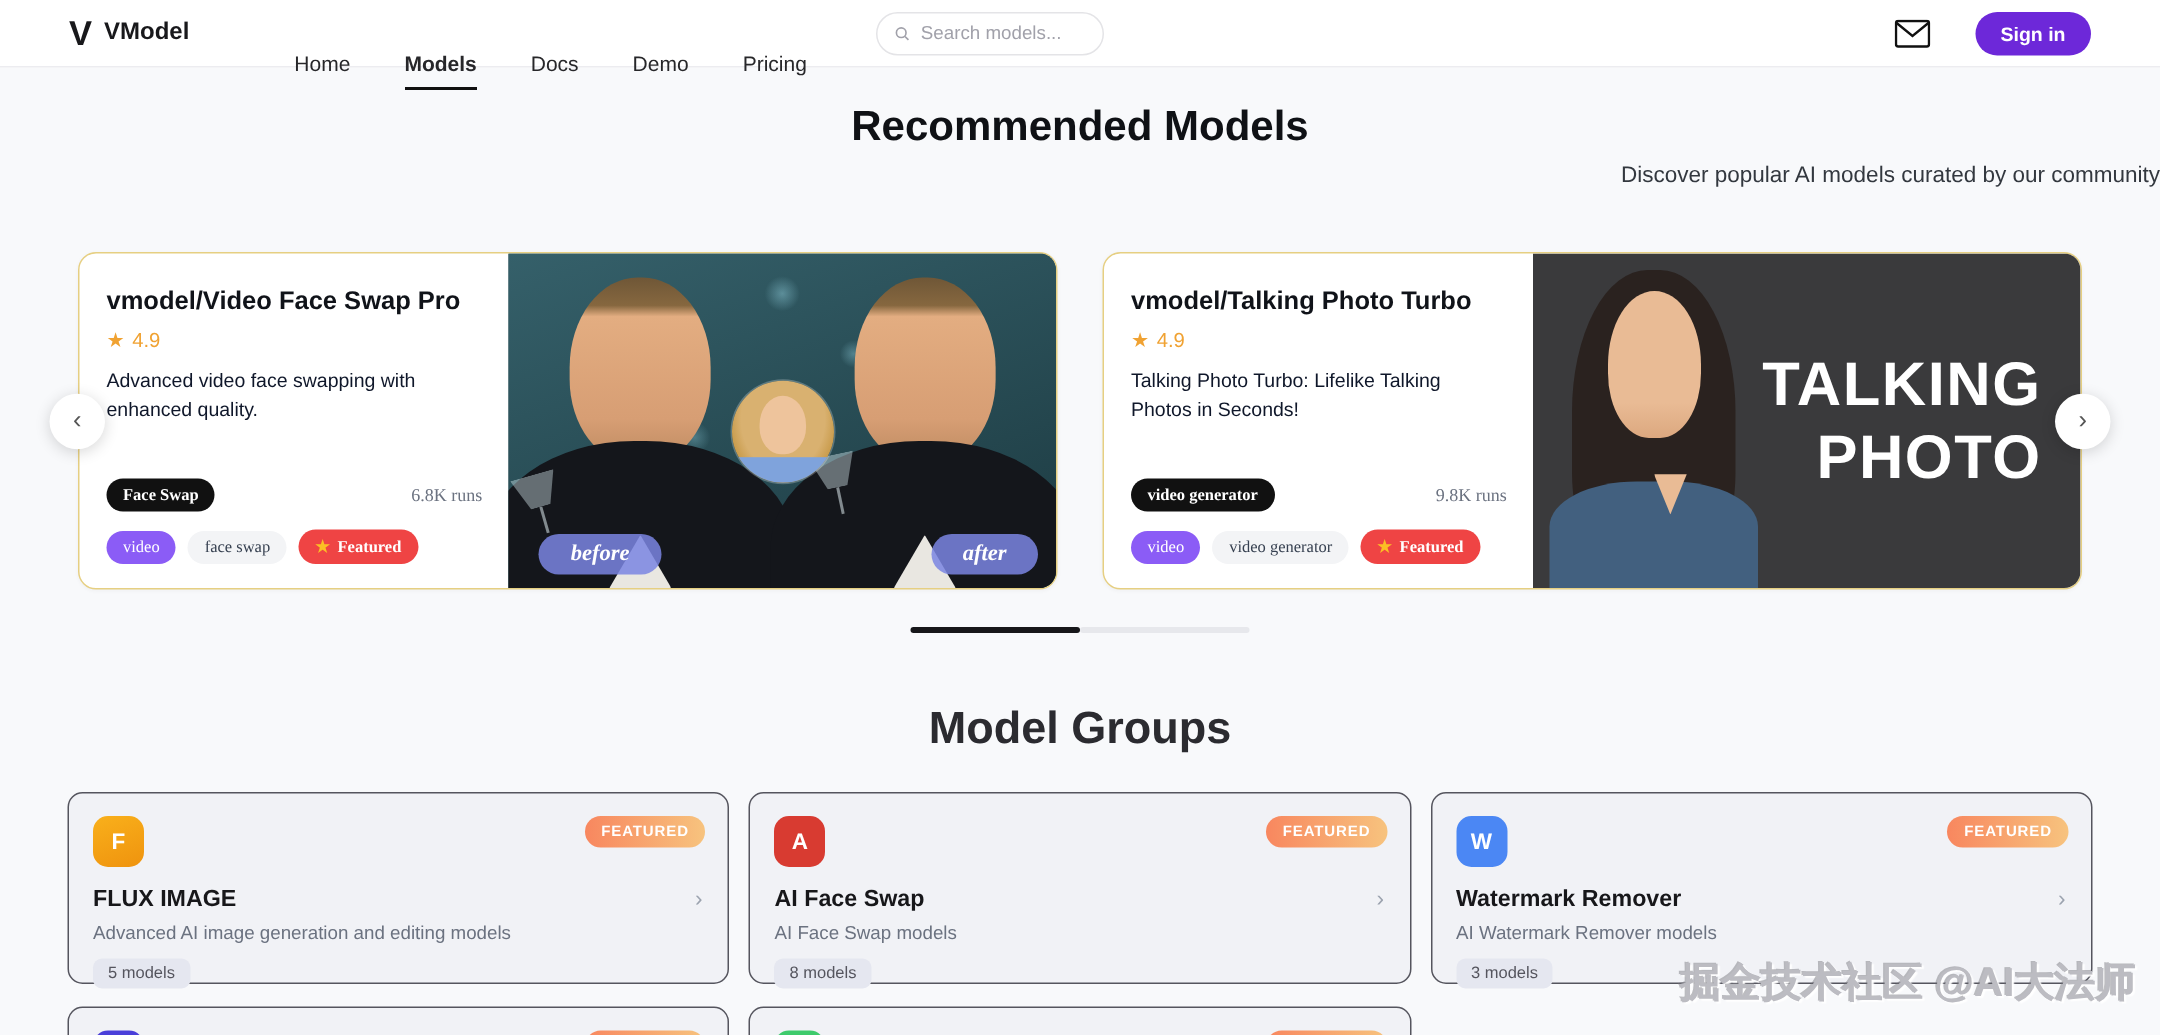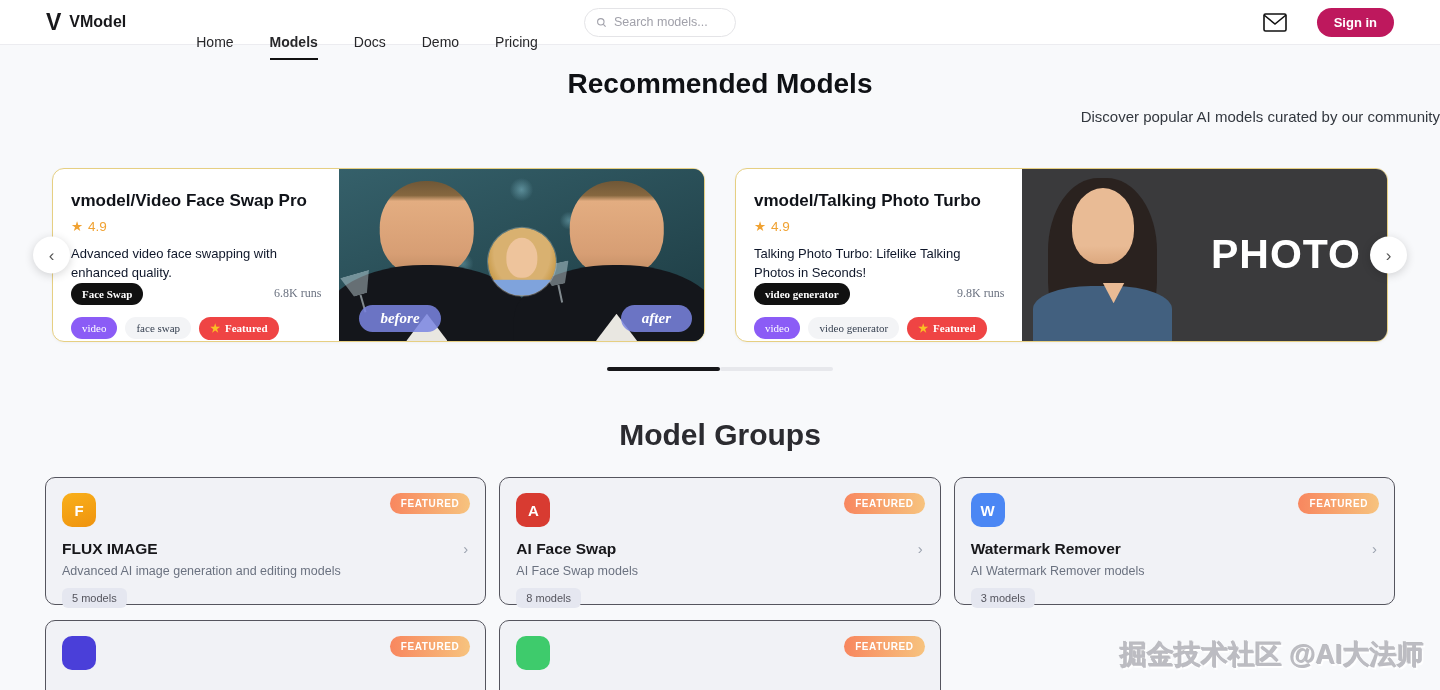--- a/index.html
+++ b/index.html
@@ -18,32 +18,32 @@
   .nav-link.active::after { content:""; position:absolute; left:0; right:0; bottom:-6px;
     height:2px; background:#111; }
   .search { margin-left:46px; width:152px; height:29px; border:1px solid #e4e4e7;
     border-radius:999px; background:#fff; display:flex; align-items:center;
     padding:0 11px; gap:7px; }
   .search input { border:none; outline:none; width:110px; font-size:12.5px;
     color:#52525b; background:transparent; font-family:"Liberation Sans",sans-serif; }
   .search input::placeholder { color:#a1a1aa; }
   .nav-spacer { flex:1; }
   .mail-btn { width:26px; height:22px; cursor:pointer; display:flex; align-items:center; }
-  .signin { margin-left:28px; background:#be185d; color:#fff; border:none;
+  .signin { margin-left:28px; background:#6d28d9; color:#fff; border:none;
     border-radius:999px; padding:7px 17px; font-size:13px; font-weight:600;
     cursor:pointer; font-family:"Liberation Sans",sans-serif; }
 
   
   .h1 { margin-top:23px; text-align:center; font-size:28px; font-weight:800; color:#0f1115; }
   .subtitle { margin-top:8px; text-align:right; font-size:15px; color:#33383f; }
 
   
   .carousel { position:relative; width:1336px; margin:43px auto 0; }
   .carousel-track { display:flex; gap:30px; }
-  .model-card { flex:1; height:174px; background:#fff; border:1px solid #e6cf82;
+  .model-card { flex:1; height:225px; background:#fff; border:1px solid #e6cf82;
     border-radius:12px; display:flex; overflow:hidden; cursor:pointer;
     box-shadow:0 1px 3px rgba(0,0,0,.04); }
   .mc-content { width:44%; padding:22px 18px 16px; display:flex; flex-direction:column; }
   .mc-title { font-size:17px; font-weight:800; color:#101319; }
   .mc-rating { margin-top:7px; font-size:13.5px; color:#f0a232; display:flex; gap:5px; align-items:center; }
   .mc-desc { margin-top:11px; font-size:13px; line-height:1.45; color:#0f172a; }
   .mc-meta { margin-top:auto;font-family:Liberation Serif, serif; }
   .mc-meta-row { display:flex; align-items:center; justify-content:space-between; }
   .pill-black { background:#111; color:#fff; font-size:11px; font-weight:700;
     padding:5px 11px; border-radius:999px; }
@@ -262,20 +262,21 @@
         </div>
       </div>
       <div class="mc-image img-talking">
         <div class="tp-person">
           <div class="tp-hair"></div>
           <div class="tp-face"></div>
           <div class="tp-shirt"></div>
           <div class="tp-collar"></div>
         </div>
         <div class="tp-text">
+          <div>TALKING</div>
           <div>PHOTO</div>
         </div>
       </div>
     </div>
 
   </div>
 </div>
 
 <div class="pagination">
   <span class="page-bar active"></span>

